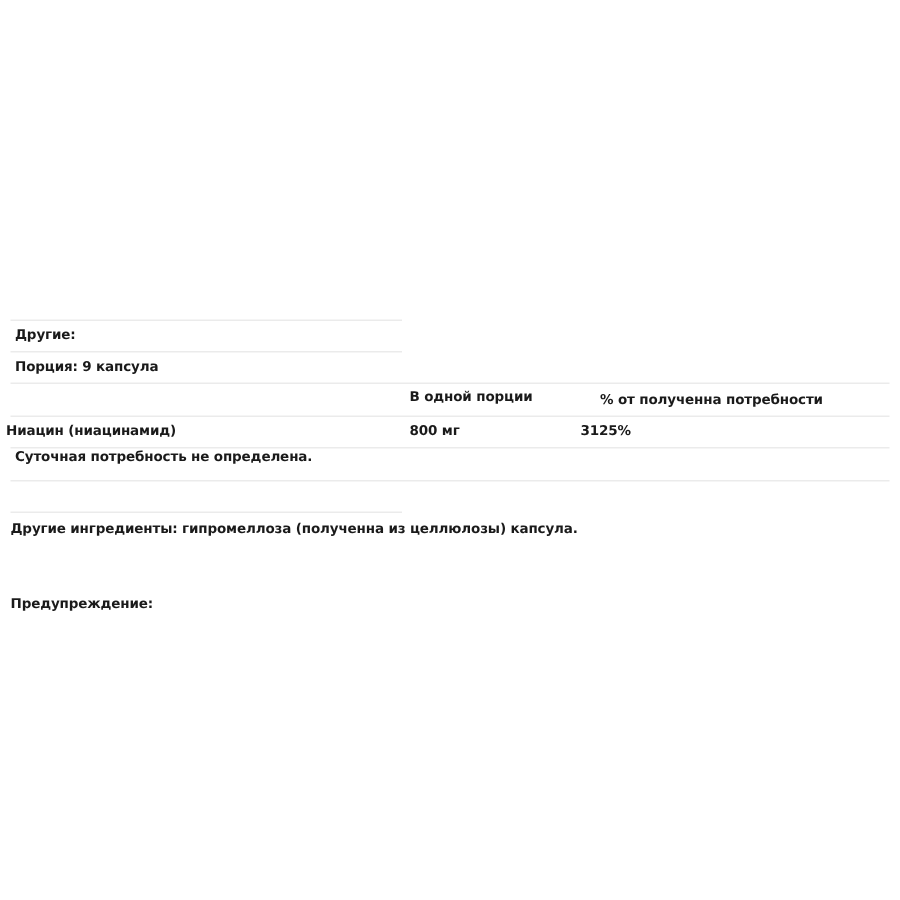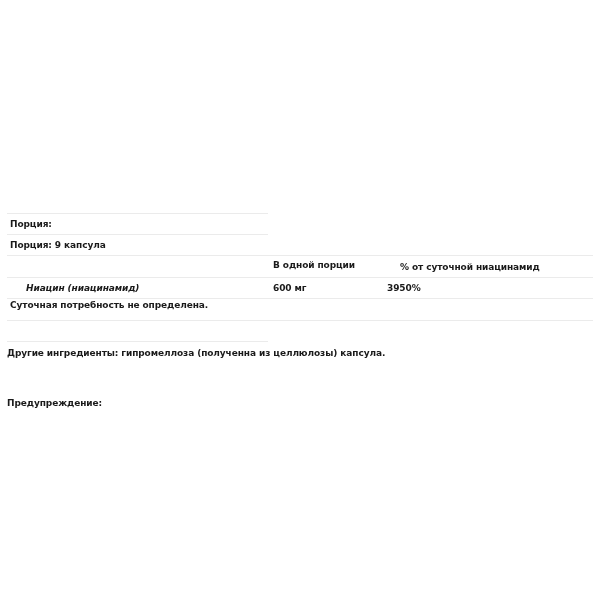--- a/index.html
+++ b/index.html
@@ -8,31 +8,31 @@
     .txt { position:absolute; font-size:9px; font-weight:bold; white-space:nowrap; line-height:11px; letter-spacing:-0.1px; }
     .line { position:absolute; height:1px; background:#ebebeb; left:7px; }
     .short { width:261px; }
     .full { width:586px; }
   </style>
 </head>
 <body>
 
 <div>
   <div class="line short" style="top:213px;"></div>
-  <div class="txt" style="left:10px; top:219px;">Порция:</div>
+  <div class="txt" style="left:10px; top:219px;">Другие:</div>
   <div class="line short" style="top:234px;"></div>
   <div class="txt" style="left:10px; top:240px;">Порция: 9 капсула</div>
   <div class="line full" style="top:255px;"></div>
   <div class="txt" style="left:273px; top:260px;">В одной порции</div>
-  <div class="txt" style="left:400px; top:262px;">% от суточной ниацинамид</div>
+  <div class="txt" style="left:400px; top:262px;">% от полученна потребности</div>
   <div class="line full" style="top:277px;"></div>
   <div>
-    <div class="txt" style="left:26px; top:283px;font-style:italic;">Ниацин (ниацинамид)</div>
-    <div class="txt" style="left:273px; top:283px;">600 мг</div>
-    <div class="txt" style="left:387px; top:283px;">3950%</div>
+    <div class="txt" style="left:4px; top:283px;">Ниацин (ниацинамид)</div>
+    <div class="txt" style="left:273px; top:283px;">800 мг</div>
+    <div class="txt" style="left:387px; top:283px;">3125%</div>
   </div>
   <div class="line full" style="top:298px;"></div>
   <div class="txt" style="left:10px; top:300px;">Суточная потребность не определена.</div>
   <div class="line full" style="top:320px;"></div>
   <div class="line short" style="top:341px;"></div>
 </div>
 
 <div class="txt" style="left:7px; top:348px;">Другие ингредиенты: гипромеллоза (полученна из целлюлозы) капсула.</div>
 <div class="txt" style="left:7px; top:374px;margin-top:24px;">Предупреждение:</div>
 

